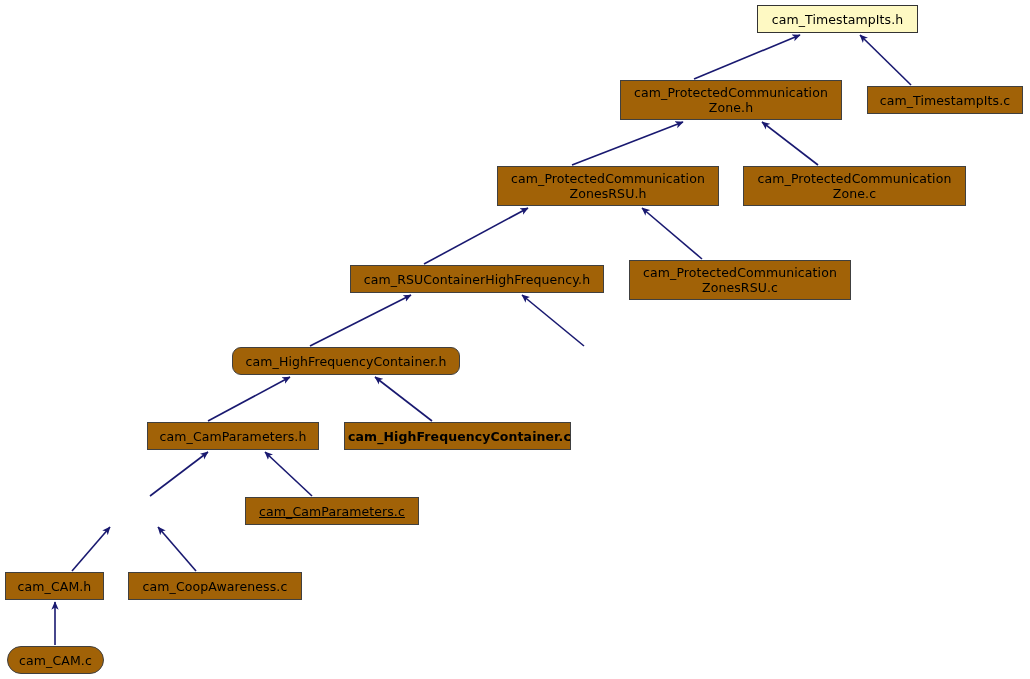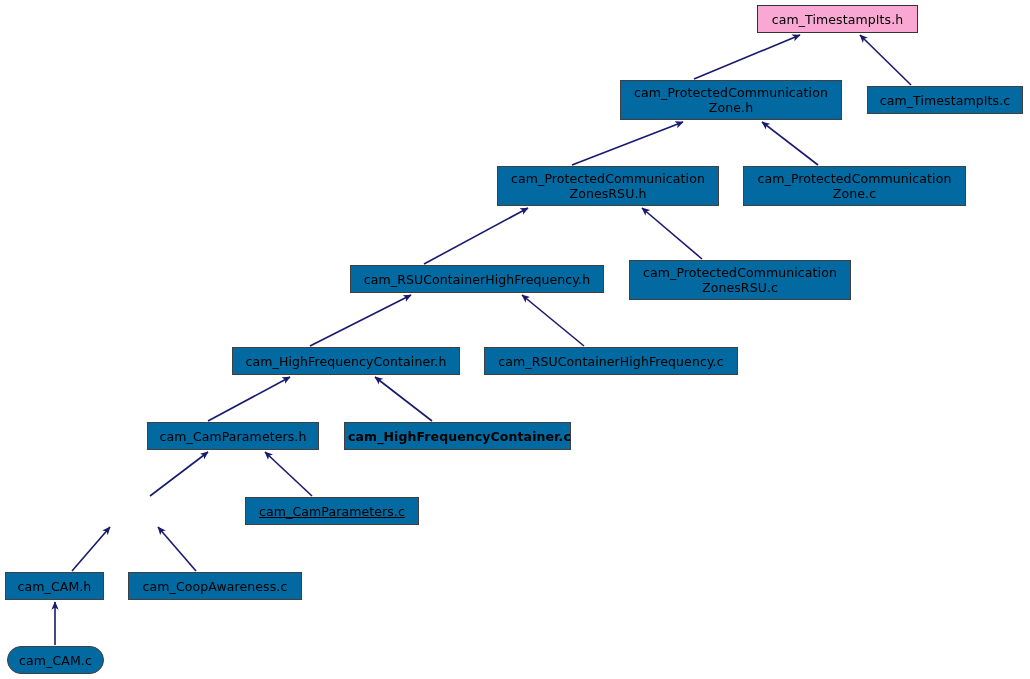--- a/index.html
+++ b/index.html
@@ -20,34 +20,34 @@
     left: 0;
     top: 0;
     width: 1030px;
     height: 679px;
     pointer-events: none;
   }
   .node {
     position: absolute;
     box-sizing: border-box;
     border: 1px solid #404040;
-    background: #0369a1;
+    background: #a16207;
     color: #000000;
     font-size: 12.5px;
     line-height: 15px;
     display: flex;
     align-items: center;
     justify-content: center;
     text-align: center;
     white-space: pre-line;
     letter-spacing: 0.1px;
     z-index: 2;
   }
   .node.root {
-    background: #f9a8d4;
+    background: #fef9c3;
     border-color: #333333;
   }
   .node-label {
     display: block;
     width: 100%;
     padding: 0 3px;
     box-sizing: border-box;
   }
 </style>
 </head>
@@ -80,21 +80,20 @@
     <div class="node" style="left: 620px; top: 80px; width: 222px; height: 40px;"><span class="node-label">cam_ProtectedCommunication
 Zone.h</span></div>
     <div class="node" style="left: 867px; top: 86px; width: 156px; height: 28px;"><span class="node-label">cam_TimestampIts.c</span></div>
     <div class="node" style="left: 497px; top: 166px; width: 222px; height: 40px;"><span class="node-label">cam_ProtectedCommunication
 ZonesRSU.h</span></div>
     <div class="node" style="left: 743px; top: 166px; width: 223px; height: 40px;"><span class="node-label">cam_ProtectedCommunication
 Zone.c</span></div>
     <div class="node" style="left: 350px; top: 265px; width: 254px; height: 28px;"><span class="node-label">cam_RSUContainerHighFrequency.h</span></div>
     <div class="node" style="left: 629px; top: 260px; width: 222px; height: 40px;"><span class="node-label">cam_ProtectedCommunication
 ZonesRSU.c</span></div>
-    <div class="node" style="left: 232px; top: 347px; width: 228px; height: 28px;"><span class="node-label">cam_HighFrequencyContainer.h</span></div>
-    <div class="node" style="left: 484px; top: 347px; width: 254px; height: 28px;"><span class="node-label">cam_RSUContainerHighFrequency.c</span></div>
+    <div class="node" style="left: 232px; top: 347px; width: 228px; height: 28px; border-radius: 9px;"><span class="node-label">cam_HighFrequencyContainer.h</span></div>
     <div class="node" style="left: 147px; top: 422px; width: 172px; height: 28px;"><span class="node-label">cam_CamParameters.h</span></div>
     <div class="node" style="left: 344px; top: 422px; width: 227px; height: 28px; font-weight: bold;"><span class="node-label">cam_HighFrequencyContainer.c</span></div>
     <div class="node" style="left: 245px; top: 497px; width: 174px; height: 28px; text-decoration: underline;"><span class="node-label">cam_CamParameters.c</span></div>
     <div class="node" style="left: 5px; top: 572px; width: 99px; height: 28px; justify-content: flex-end;"><span class="node-label">cam_CAM.h</span></div>
     <div class="node" style="left: 128px; top: 572px; width: 174px; height: 28px;"><span class="node-label">cam_CoopAwareness.c</span></div>
     <div class="node" style="left: 7px; top: 646px; width: 97px; height: 28px; border-radius: 14px;"><span class="node-label">cam_CAM.c</span></div>
   </div>
 
 </body></html>

